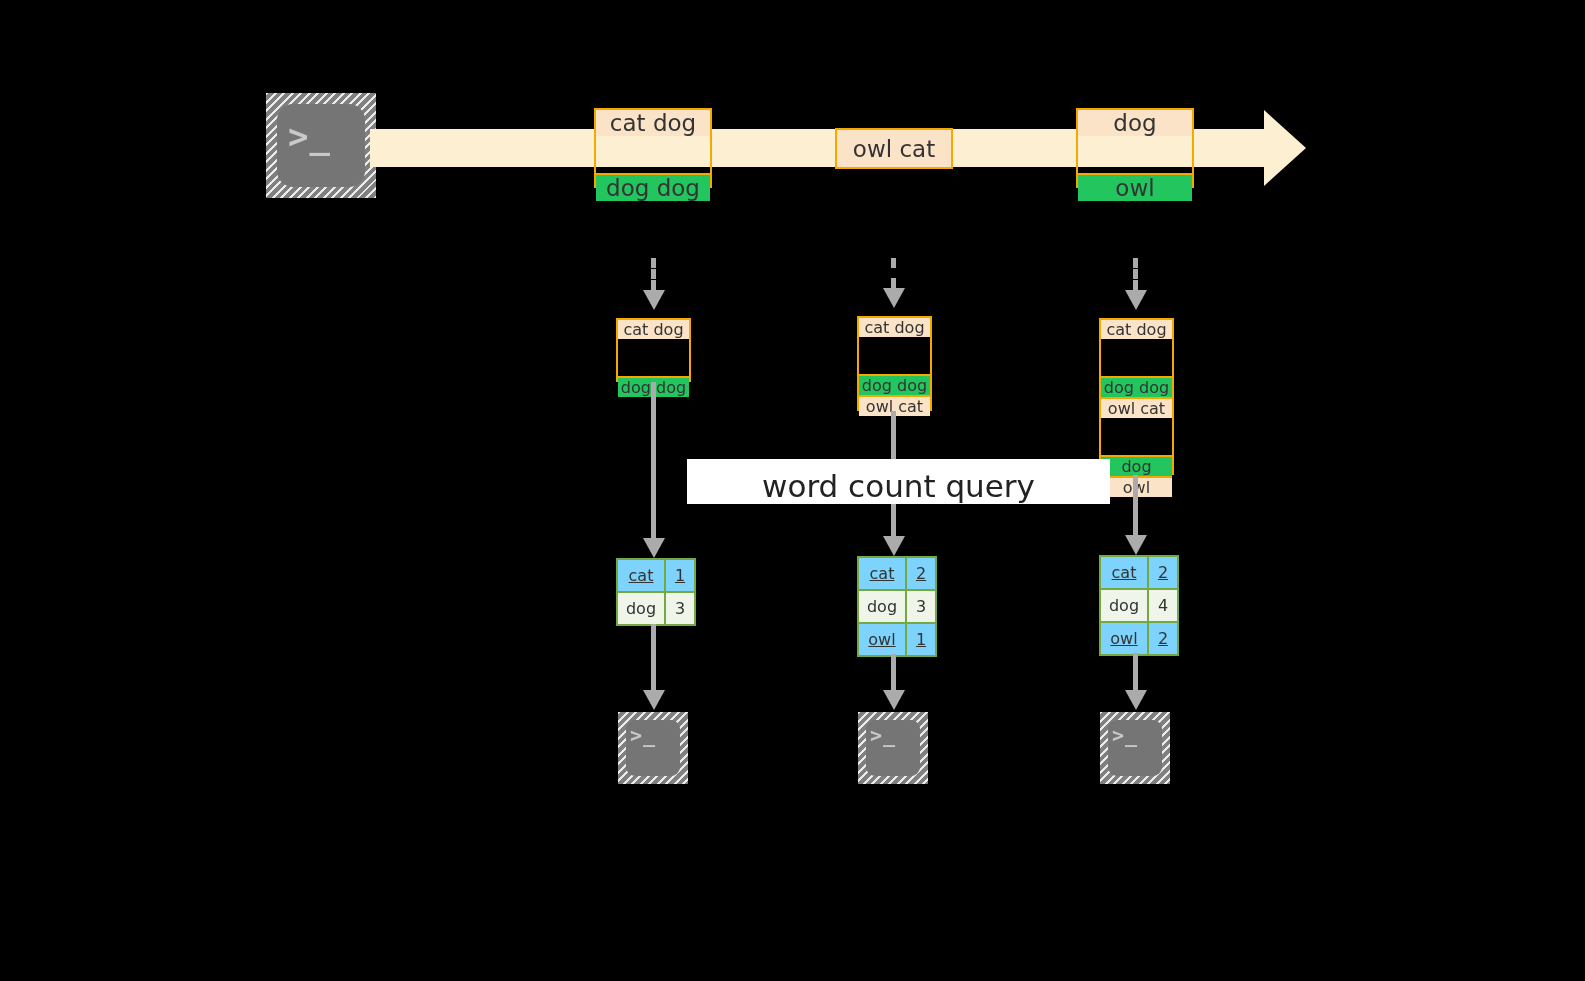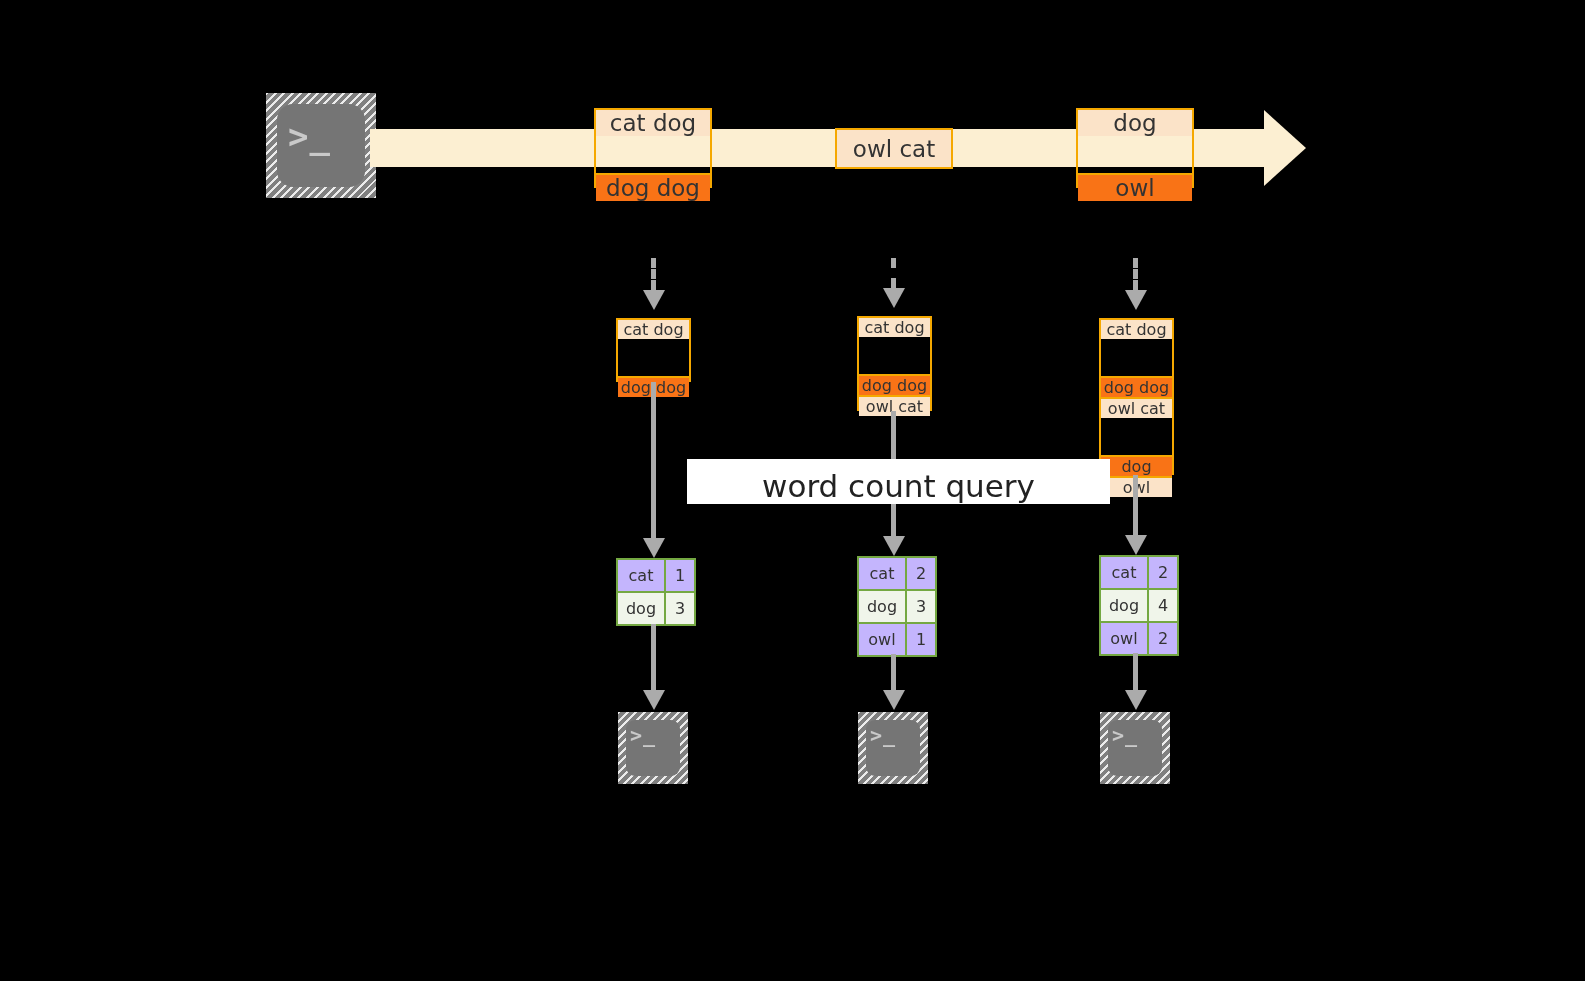--- a/index.html
+++ b/index.html
@@ -71,21 +71,21 @@
   }
   .ebox .row {
     box-sizing: border-box;
     display: flex;
     align-items: center;
     justify-content: center;
     color: #333333;
     white-space: nowrap;
   }
   .ebox .row.dark  { background: #FBE3C8; }
-  .ebox .row.light { background: #f97316; margin-top: 37px; }
+  .ebox .row.light { background: #22c55e; margin-top: 37px; }
   .ebox .row + .row { border-top: 2px solid #F5A800; }
 
   .ebox.top  .row { font-size: 23px; height: 39px; }
   .ebox.mini .row { font-size: 16px; height: 30px; }
 
   
   .rtable {
     position: absolute;
     box-sizing: border-box;
     border: 2px solid #74A842;
@@ -100,21 +100,21 @@
   .rtable .cell {
     box-sizing: border-box;
     display: flex;
     align-items: center;
     justify-content: center;
     font-size: 16px;
     color: #333333;
   }
   .rtable .cell.k { width: 48px; border-right: 2px solid #74A842; }
   .rtable .cell.v { width: 28px; }
-  .rtable .rrow.dark  .cell { background: #c4b5fd; }
+  .rtable .rrow.dark  .cell { background: #7dd3fc; text-decoration: underline; }
   .rtable .rrow.light .cell { background: #F0F5EA; }
 
   
   .conn {
     position: absolute;
     width: 5px;
     background: #ABABAB;
   }
   .conn.dash {
     background: none;

